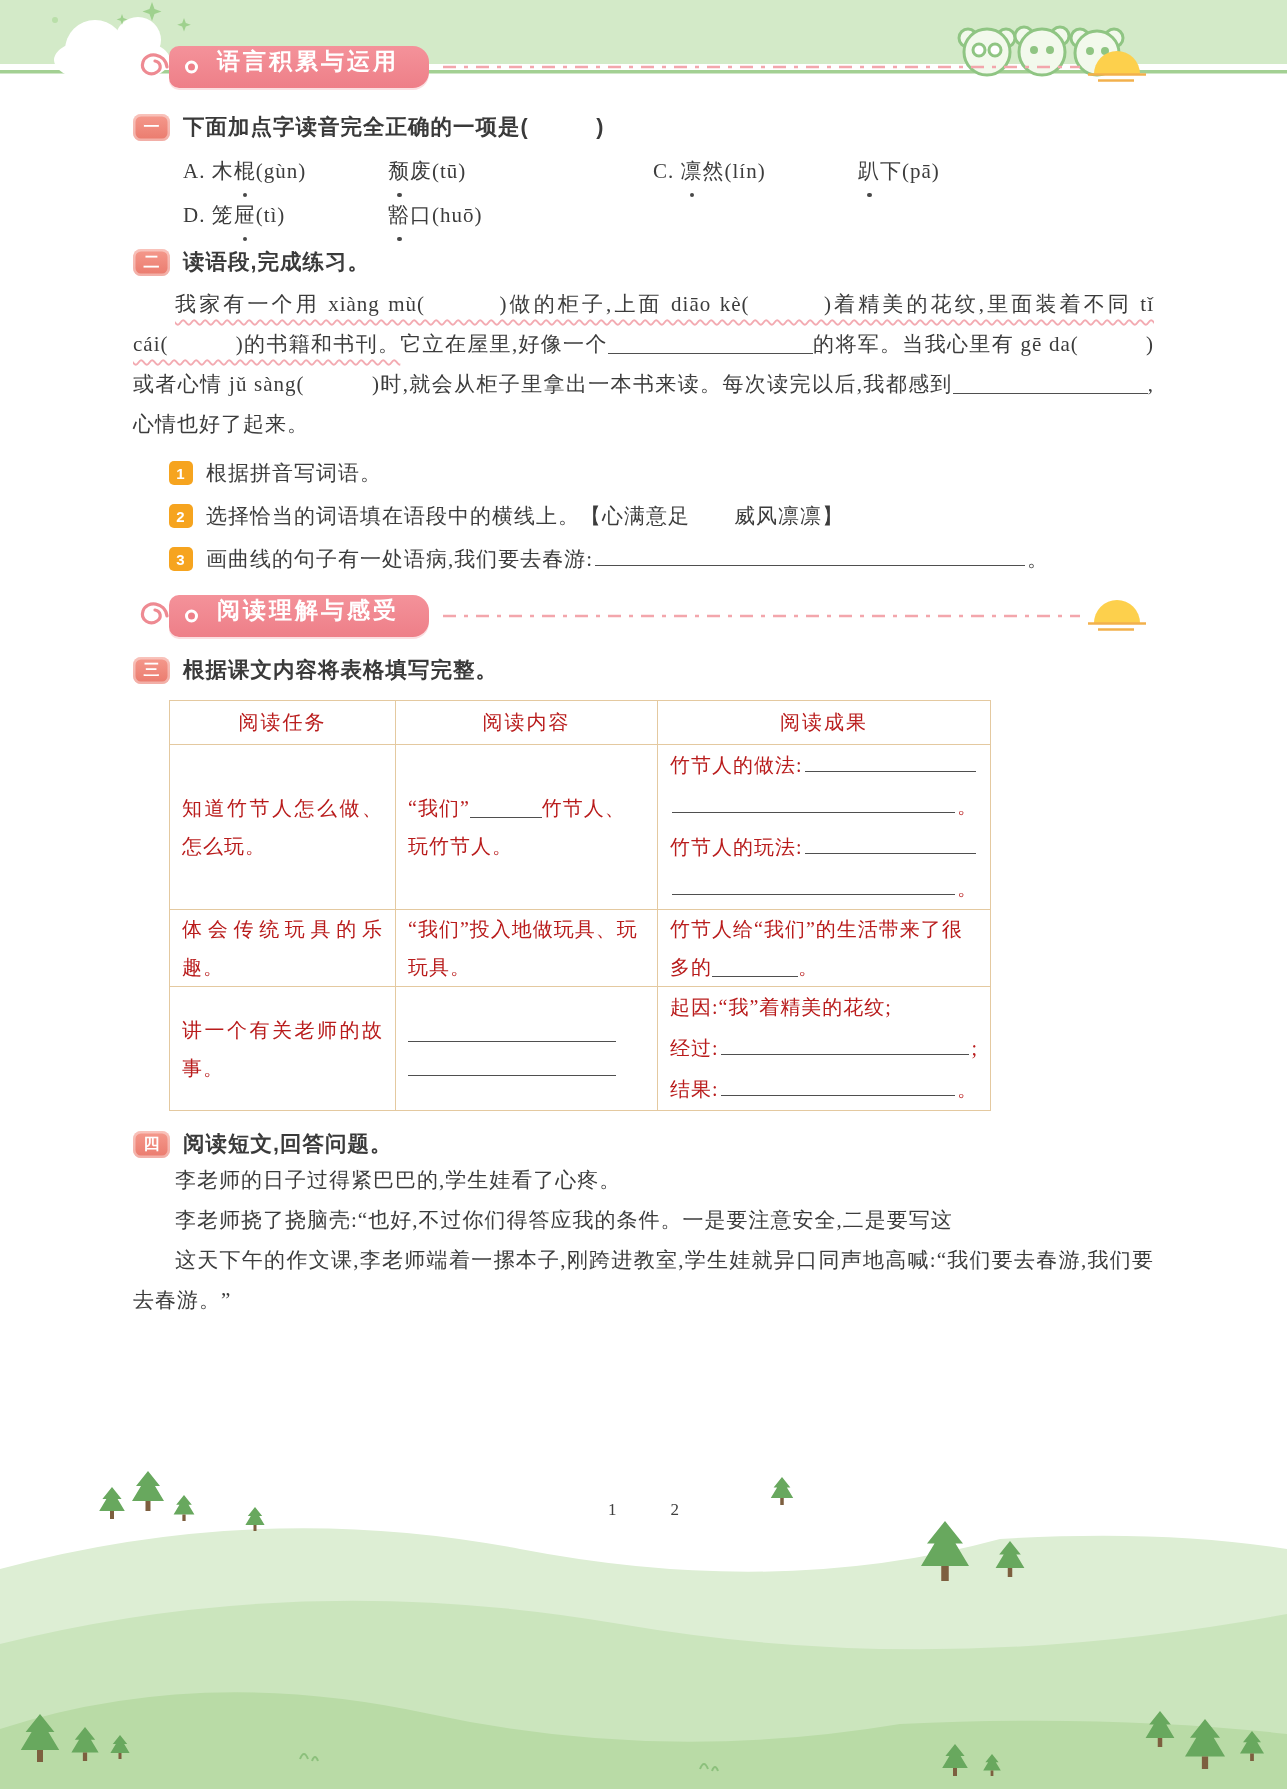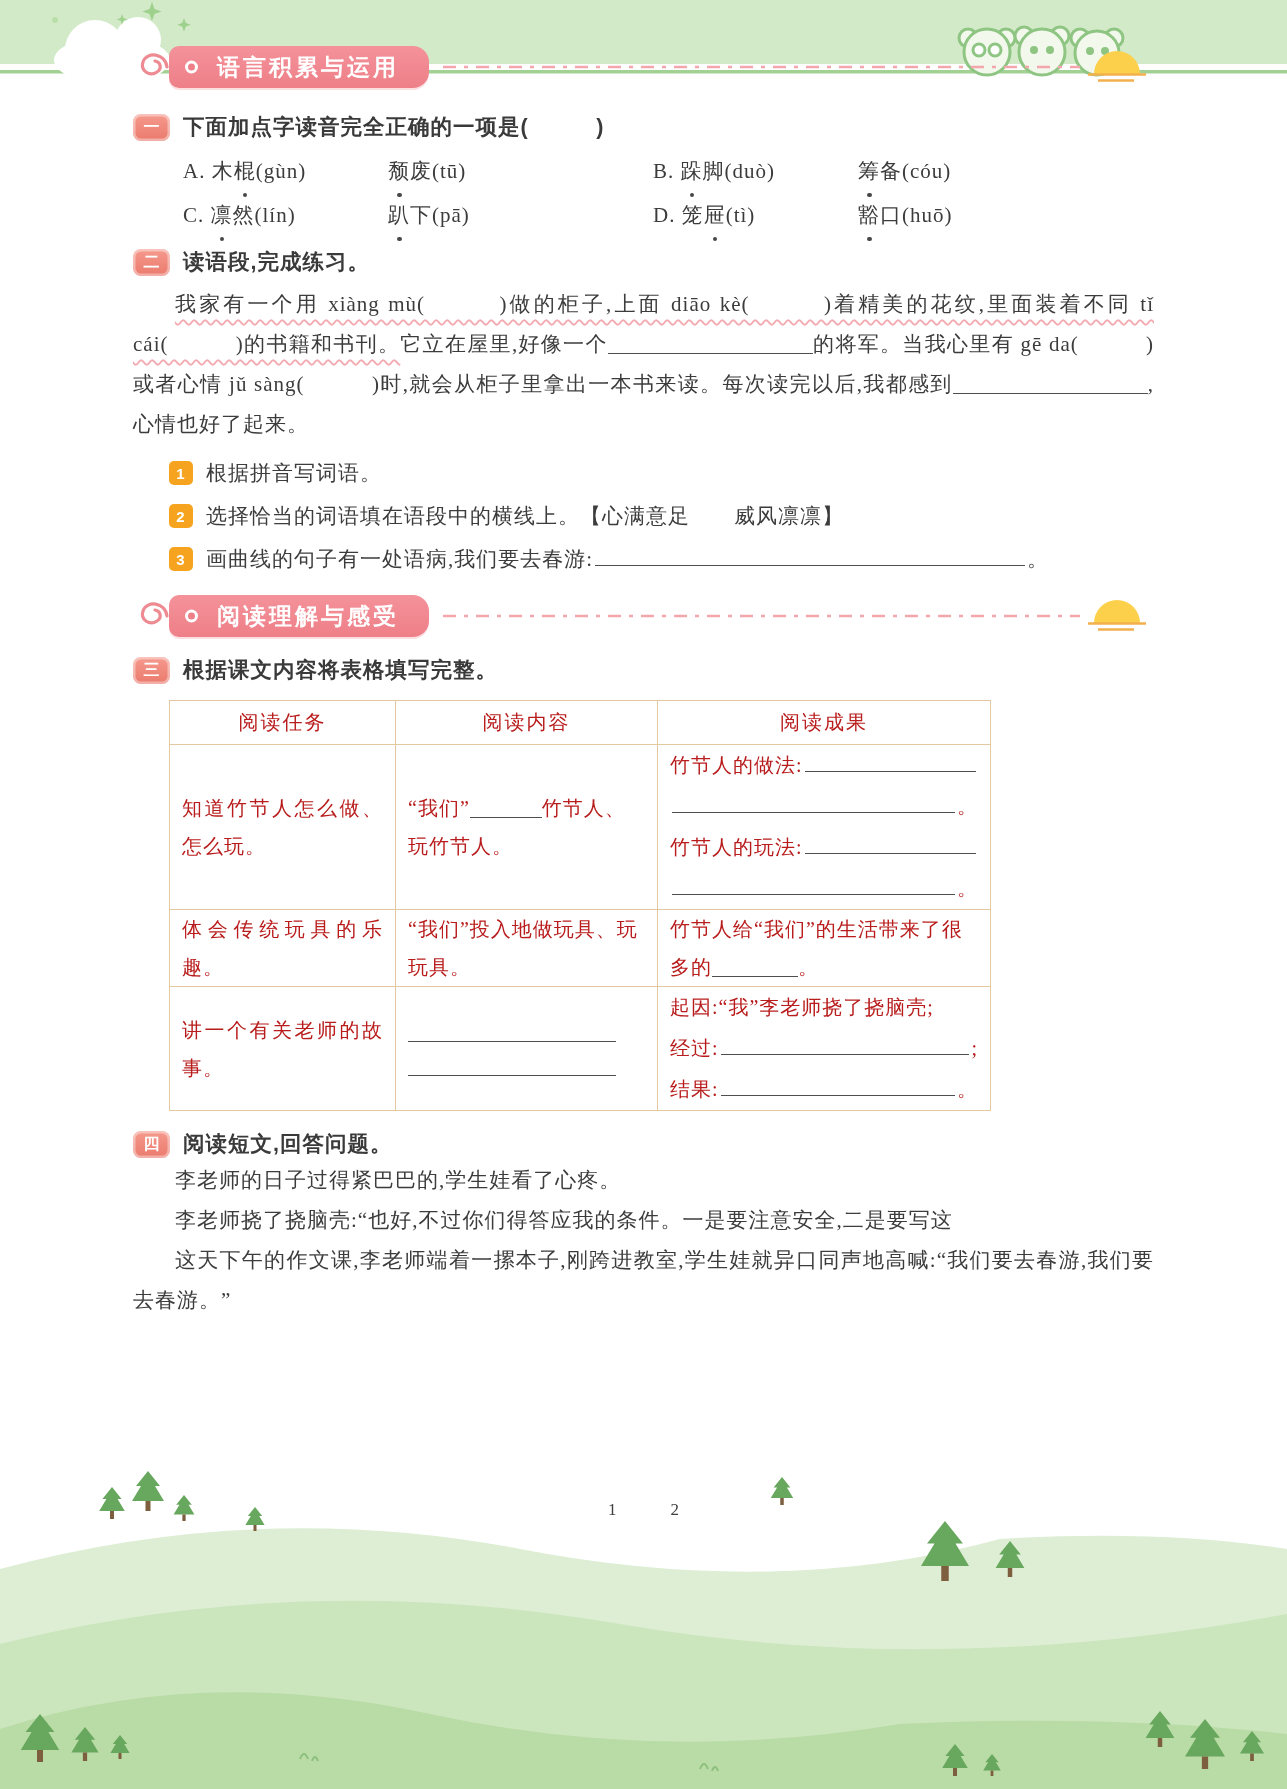--- a/index.html
+++ b/index.html
@@ -16,21 +16,21 @@
 
   .title { margin-top:132px; text-align:center; color:#f7941e; font-size:31px;
            font-weight:bold; letter-spacing:3px; font-family:"Liberation Sans", sans-serif; }
 
   
   .ribbon-row { margin-top:44px; display:flex; align-items:center; height:46px; }
   .ribbon-row.second { margin-top:12px; }
   .swirl { width:40px; height:40px; margin-right:-4px; flex:none; transform:translateY(-4px); }
   .ribbon { position:relative; height:42px; background:linear-gradient(180deg,#f4929a,#ee7f88);
             border-radius:10px 16px 16px 10px; color:#fff; font-weight:bold; font-size:23px;
-            letter-spacing:3px; display:flex; align-items:center; padding:0 30px 0 48px;
+            letter-spacing:3px; display:flex; align-items:flex-start; padding:0 30px 0 48px;
             font-family:"Liberation Sans", sans-serif; flex:none;
             box-shadow:0 2px 0 rgba(238,127,136,.25); }
   .eye { position:absolute; left:16px; top:50%; transform:translateY(-50%);
          width:13px; height:13px; border:3.5px solid #fff; border-radius:50%;
          background:#ee7f88; }
   .dash-wrap { position:relative; flex:1; height:46px; }
   .dash-wrap svg.dash { position:absolute; left:14px; right:74px; top:21px; width:calc(100% - 88px); height:4px; }
   .dash-wrap svg.sunset { position:absolute; right:8px; top:5px; }
 
   
@@ -189,23 +189,20 @@
 
   <div class="qrow q1">
     <span class="cnbadge">一</span>
     <span class="prompt">下面加点字读音完全正确的一项是(　　　)</span>
   </div>
   <div class="opt-grid">
     <div class="opt-cell">
       <span class="opt-main">A. 木<span class="em">棍</span>(gùn)</span><span><span class="em">颓</span>废(tū)</span>
     </div>
     <div class="opt-cell">
-      <span class="opt-main">B. <span class="em">跺</span>脚(duò)</span><span><span class="em">筹</span>备(cóu)</span>
-    </div>
-    <div class="opt-cell">
       <span class="opt-main">C. <span class="em">凛</span>然(lín)</span><span><span class="em">趴</span>下(pā)</span>
     </div>
     <div class="opt-cell">
       <span class="opt-main">D. 笼<span class="em">屉</span>(tì)</span><span><span class="em">豁</span>口(huō)</span>
     </div>
   </div>
 
   <div class="qrow q2">
     <span class="cnbadge">二</span>
     <span class="prompt">读语段,完成练习。</span>
@@ -310,21 +307,21 @@
       <td>
         <div class="ln">
               <span class="bl" style="width:208px"></span>
             </div>
         <div class="ln" style="margin-top:14px">
               <span class="bl" style="width:208px"></span>
             </div>
       </td>
       <td>
         <div class="ln">
-              <span class="lab">起因:“我”李老师挠了挠脑壳;</span>
+              <span class="lab">起因:“我”着精美的花纹;</span>
             </div>
         <div class="ln">
               <span class="lab">经过:</span>
               <span class="bl fill"></span>
               <span>;</span>
             </div>
         <div class="ln">
               <span class="lab">结果:</span>
               <span class="bl fill"></span>
               <span>。</span>

